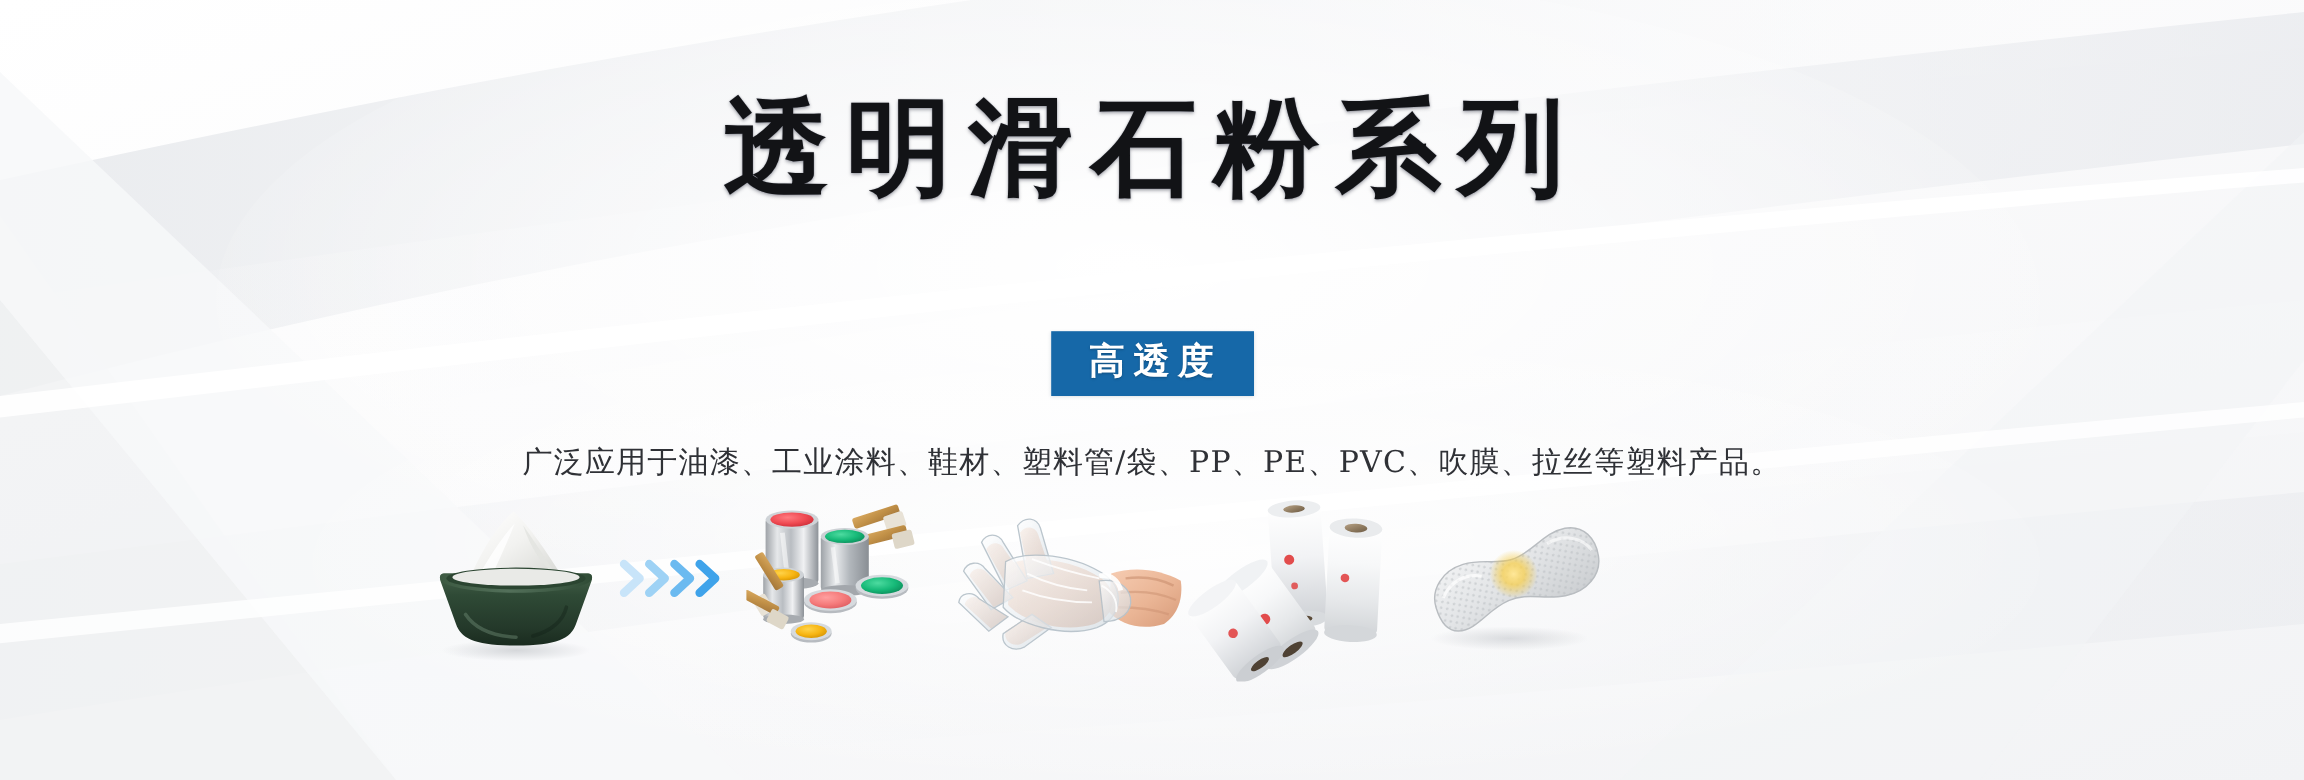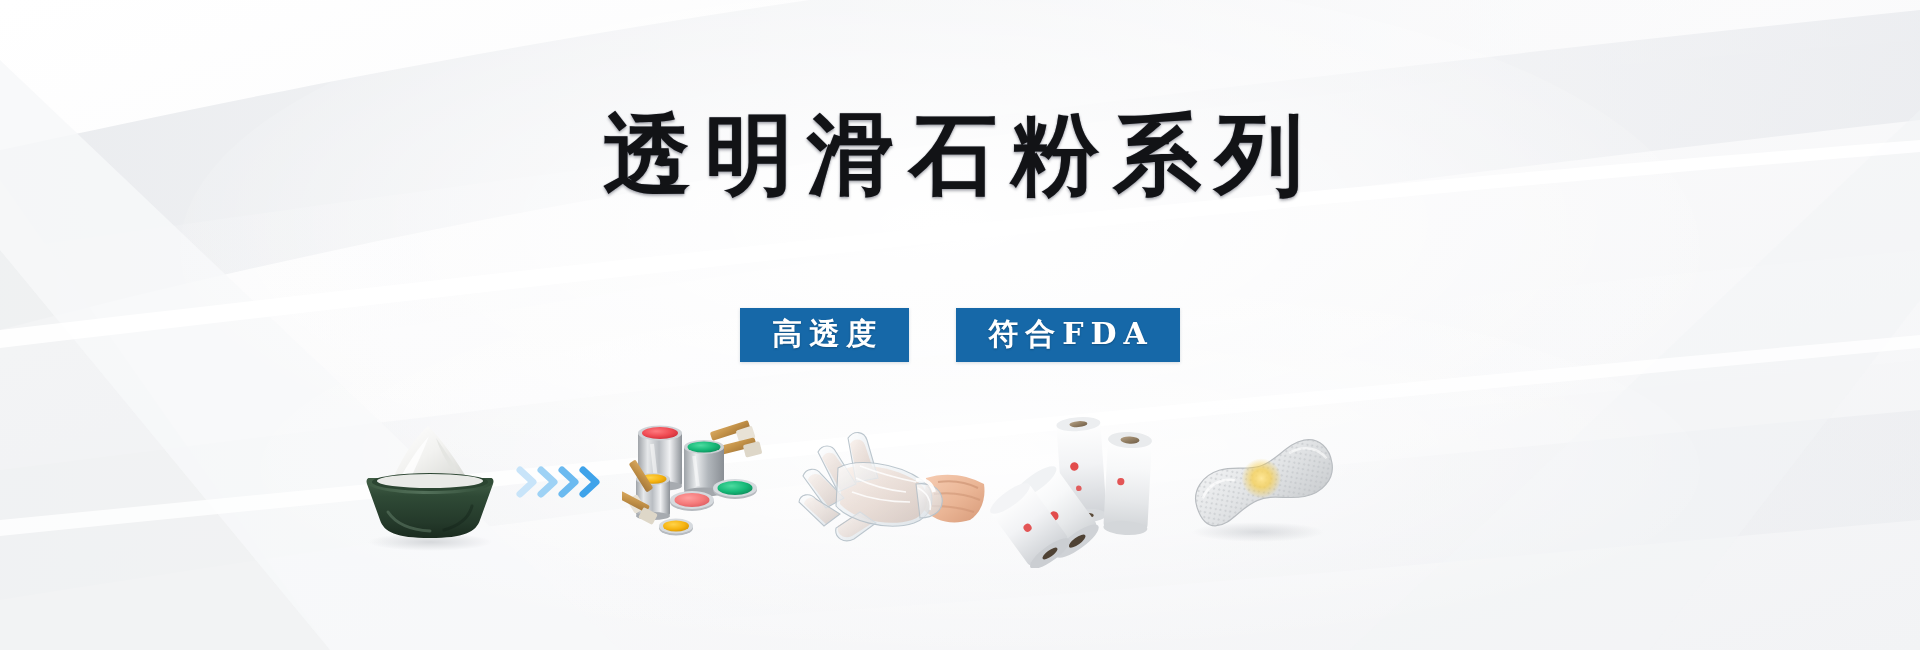--- a/index.html
+++ b/index.html
@@ -62,21 +62,21 @@
   
   #products{
     position:absolute;left:330px;top:420px;width:920px;height:150px;
   }
   .prod{position:absolute;}
 
   
   #arrows{position:absolute;left:186px;top:42px;width:108px;height:40px;}
 
   
-  .nosel{user-select:none;margin-top:32px;}
+  .nosel{user-select:none;}
 </style>
 </head>
 <body>
 
 <div id="banner">
 
   <svg id="bg-waves" viewBox="0 0 1920 650" preserveAspectRatio="none" aria-hidden="true">
     <defs>
       <linearGradient id="bgGrad" x1="0" y1="0" x2="1" y2="1">
         <stop offset="0%" stop-color="#ffffff"></stop>
@@ -118,23 +118,23 @@
     <ellipse cx="980" cy="470" rx="720" ry="190" fill="url(#glowC)" opacity=".85"></ellipse>
 
     <path d="M0,330 C520,270 1080,205 1920,140 L1920,152 C1080,220 520,288 0,348 Z" fill="#ffffff" opacity=".9"></path>
     <path d="M0,520 C620,460 1250,395 1920,335 L1920,348 C1250,410 620,474 0,536 Z" fill="#ffffff" opacity=".8"></path>
   </svg>
 
   <div id="title" class="nosel">透明滑石粉系列</div>
 
   <div id="badges">
     <div class="badge nosel">高透度</div>
-    <div class="badge nosel">符合FDA</div>
   </div>
 
+  <div id="subtitle" class="nosel">广泛应用于油漆、工业涂料、鞋材、塑料管/袋、PP、PE、PVC、吹膜、拉丝等塑料产品。</div>
 
   <div id="products">
 
     <svg class="prod" style="left:0px;top:0px;" width="200" height="140" viewBox="0 0 200 140">
       <defs>
         <linearGradient id="bowlG" x1="0" y1="0" x2="0" y2="1">
           <stop offset="0%" stop-color="#456149"></stop>
           <stop offset="30%" stop-color="#2f4a36"></stop>
           <stop offset="75%" stop-color="#24392a"></stop>
           <stop offset="100%" stop-color="#1a2b1f"></stop>

